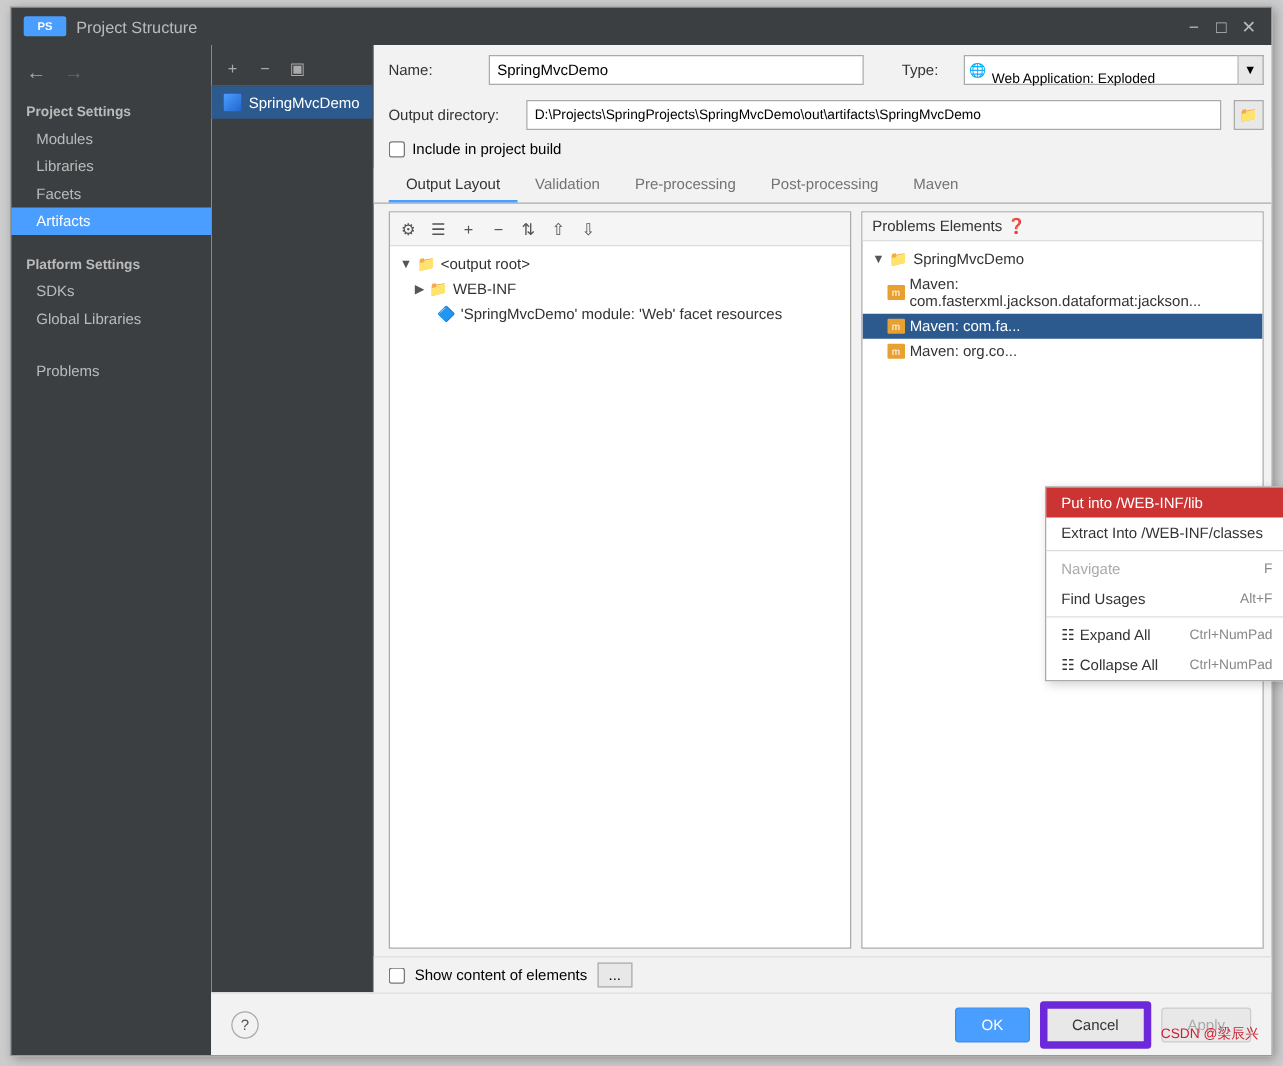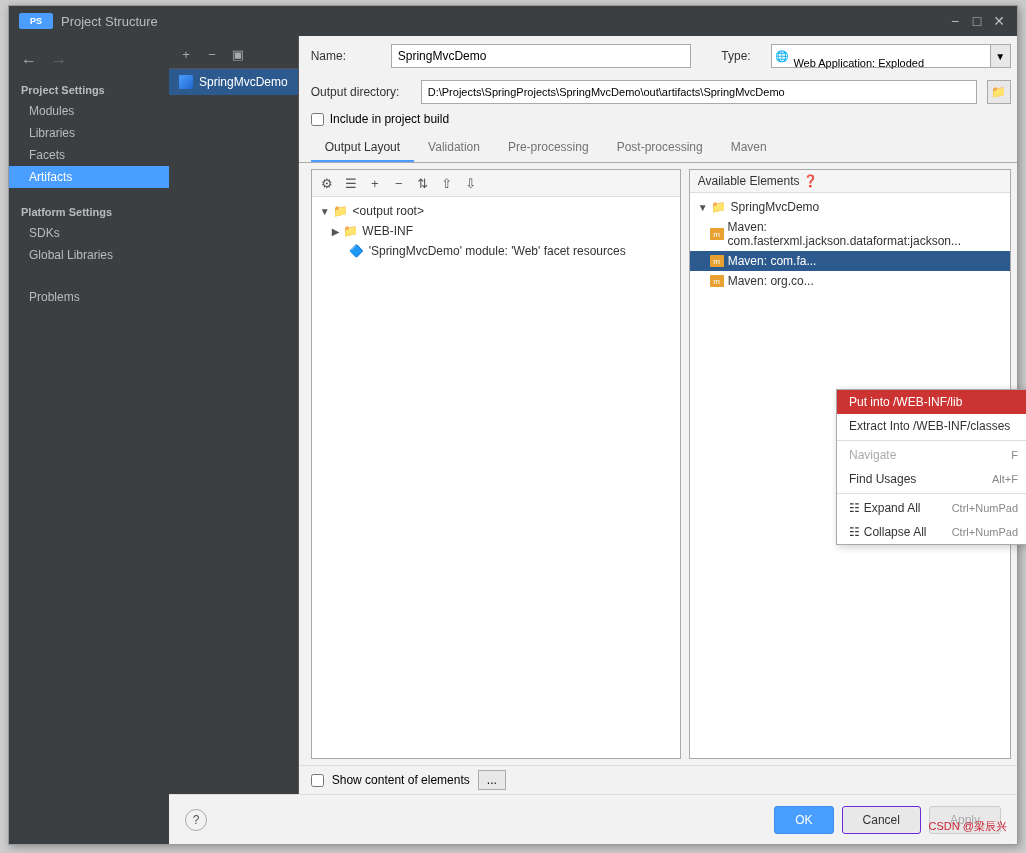--- a/index.html
+++ b/index.html
@@ -362,21 +362,21 @@
     
     .ok-btn {
       background: #4a9eff;
       color: white;
       border: 1px solid #3a8eef;
     }
     
     .cancel-btn {
       background: #e8e8e8;
       color: #333;
-      border: 1px solid #6d28d9;
+      border: 6px solid #6d28d9;
     }
     
     .apply-btn {
       background: #e8e8e8;
       color: #aaa;
       border: 1px solid #ccc;
     }
     
     .help-icon {
       width: 22px;
@@ -596,21 +596,21 @@
                 <div class="tree-item indent1">
                   <span style="width:14px; display:inline-block;"></span>
                   <span style="color:#4a9eff; font-size:12px;">🔷</span>
                   <span>'SpringMvcDemo' module: 'Web' facet resources</span>
                 </div>
               </div>
             </div>
 
             <div class="available-panel">
               <div class="available-header">
-                <span>Available Elements</span>
+                <span>Problems Elements</span>
                 <button style="background:none; border:none; cursor:pointer; font-size:12px; color:#888;">❓</button>
               </div>
               <div class="available-content">
                 <div class="avail-item">
                   <span class="tree-chevron">▼</span>
                   <span style="color:#e8c030; font-size:12px;">📁</span>
                   <span>SpringMvcDemo</span>
                 </div>
                 <div class="avail-item indent1">
                   <div class="maven-icon">m</div>

